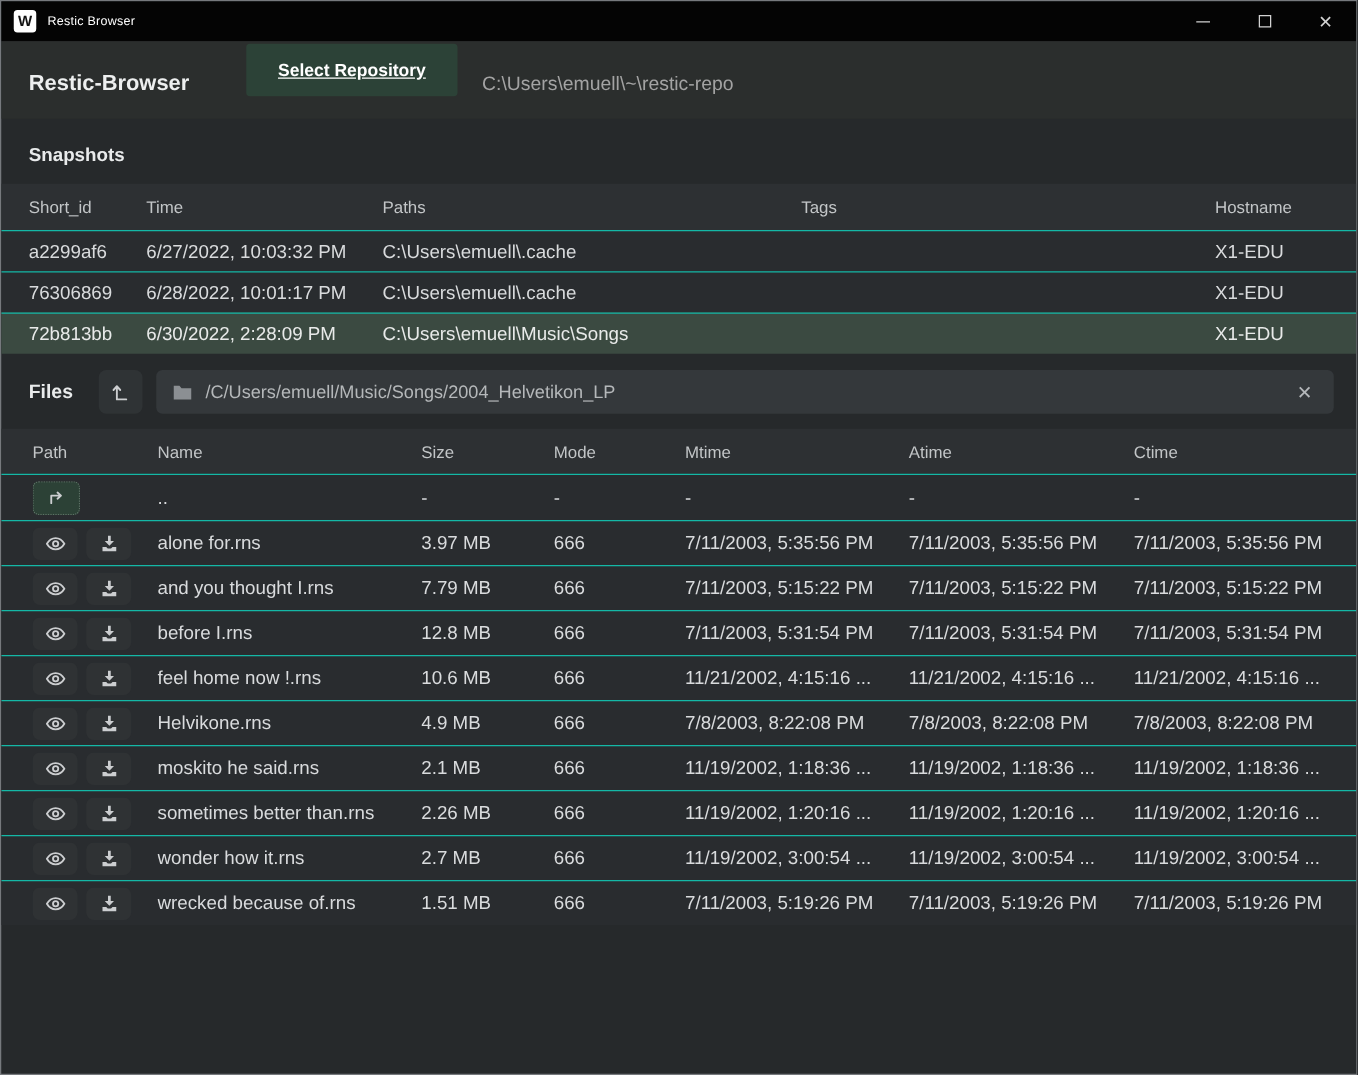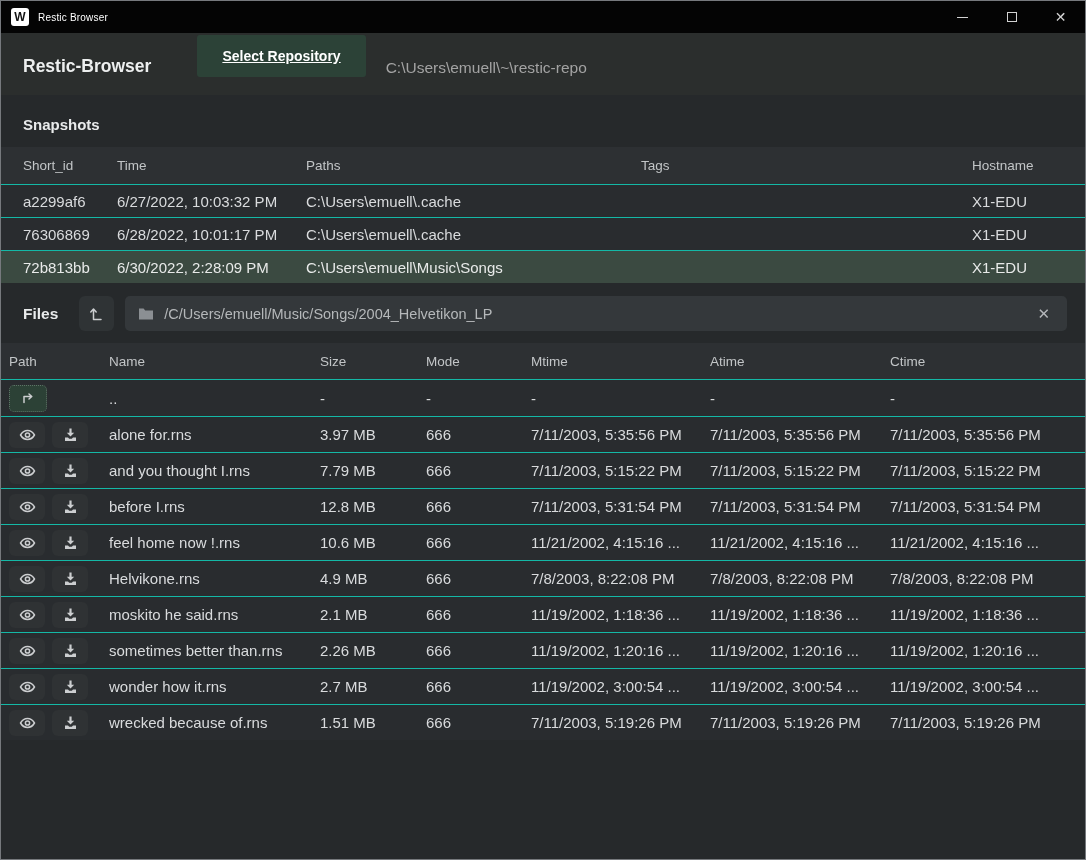--- a/index.html
+++ b/index.html
@@ -37,21 +37,21 @@
   .thead{ background:#2d3033; color:#c2c5c7; font-size:13.5px;
     display:grid; align-items:center; white-space:nowrap;}
   .trow{ background:#292c2f; border-top:1px solid #14b8a6; color:#d9dbdd; font-size:15px;
     display:grid; align-items:center; white-space:nowrap;}
   .trow > div{ overflow:hidden; }
   .snap-grid{ grid-template-columns:94px 189px 335px 331px 1fr; padding-left:22px; }
   .thead.snap-grid{ height:37px; }
   .trow.snap-grid{ height:33px; cursor:default;}
   .trow.selected{ background:#3b4a41; color:#e8eae9; }
 
-  .files-grid{ grid-template-columns:100px 211px 106px 105px 179px 180px 1fr; padding-left:8px; }
+  .files-grid{ grid-template-columns:100px 211px 106px 105px 179px 180px 1fr; padding-left:25px; }
   .thead.files-grid{ height:36px; margin-top:1px;}
   .trow.files-grid{ height:36px; }
   .trow.parent{ height:37px; }
 
   
   .files-bar{ display:flex; align-items:center; padding:11px 18px 11px 22px; gap:11px; margin-top:2px;}
   .files-title{ font-size:15.5px; font-weight:bold; color:#e9ebec; margin-right:10px; }
   .icon-btn{ background:#2f3335; border:none; border-radius:6px; cursor:pointer;
     display:flex; align-items:center; justify-content:center; }
   .root-btn{ width:35px; height:35px; flex:none;}

